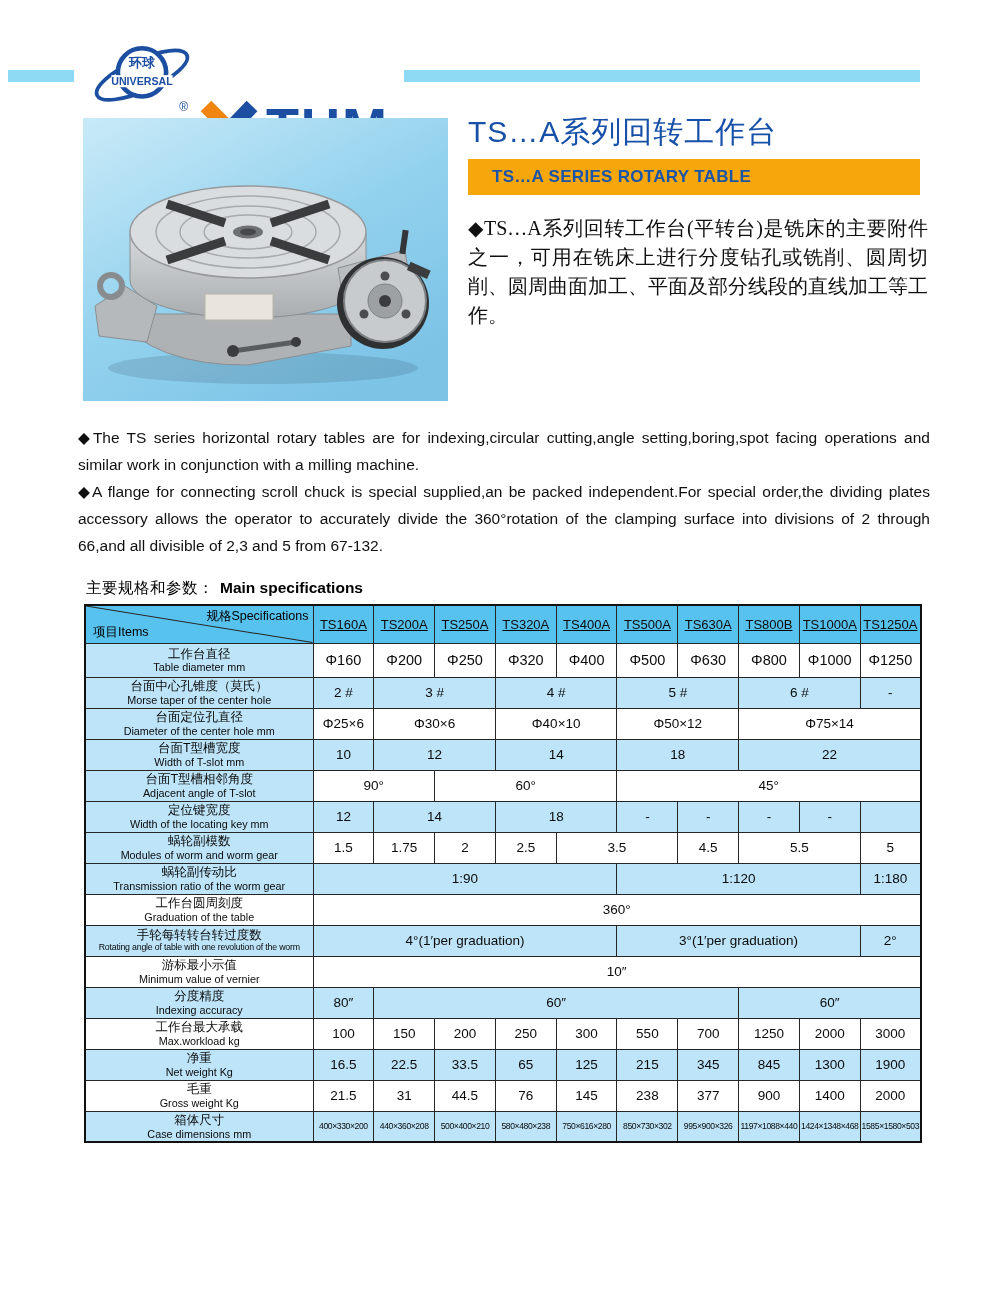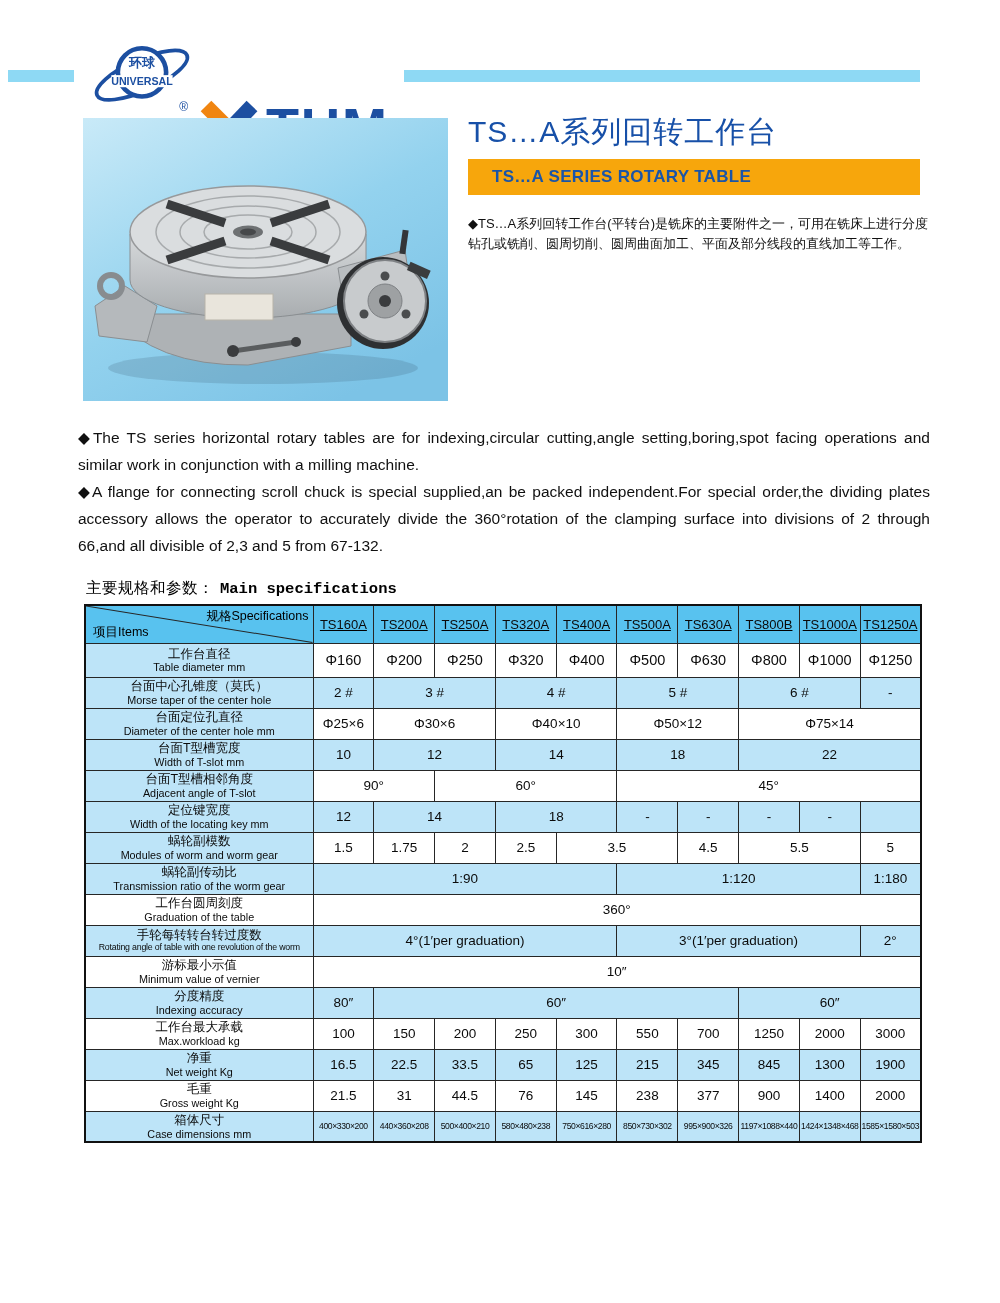--- a/index.html
+++ b/index.html
@@ -29,30 +29,30 @@
 
   
   .page-title{position:absolute;left:468px;top:112px;width:460px;
     font-size:30px;font-weight:normal;color:var(--title-blue);letter-spacing:1px;}
   .banner{position:absolute;left:468px;top:159px;width:452px;height:36px;
     background:var(--orange);line-height:36px;padding-left:24px;
     font-size:17px;font-weight:bold;color:#1A55A8;letter-spacing:.3px;}
 
   
   .intro-cn{position:absolute;left:468px;top:214px;width:460px;
-    font-size:13px;line-height:20px;color:#101010;text-align:justify;}
+    font-size:20px;line-height:29px;color:#101010;text-align:justify;font-family:Liberation Serif, serif;}
   .intro-cn p{margin:0;}
   .intro-en{position:absolute;left:78px;top:424px;width:852px;
     font-size:15.5px;line-height:27px;color:#101010;text-align:justify;}
   .intro-en p{margin:0;}
 
   
   .spec-heading{position:absolute;left:86px;top:578px;font-size:15.5px;color:#000;}
   .spec-heading .cnpart{font-weight:normal;letter-spacing:.5px;}
-  .spec-heading .enpart{font-weight:bold;margin-left:6px;font-family:Liberation Mono, monospace;}
+  .spec-heading .enpart{font-weight:bold;margin-left:6px;}
 
   
   table.spec{position:absolute;left:84px;top:604px;width:836px;
     border-collapse:collapse;table-layout:fixed;border:2px solid #111;}
   table.spec th,table.spec td{border:1px solid var(--bd);padding:0;vertical-align:middle;
     text-align:center;overflow:hidden;}
   table.spec tr{height:31px;}
   table.spec tr.hdr{height:38px;text-decoration:underline;}
   table.spec tr.first{height:34px;}
   th.col-h{background:var(--hdr-blue);font-weight:normal;font-size:13px;color:#0b0b0b;}

